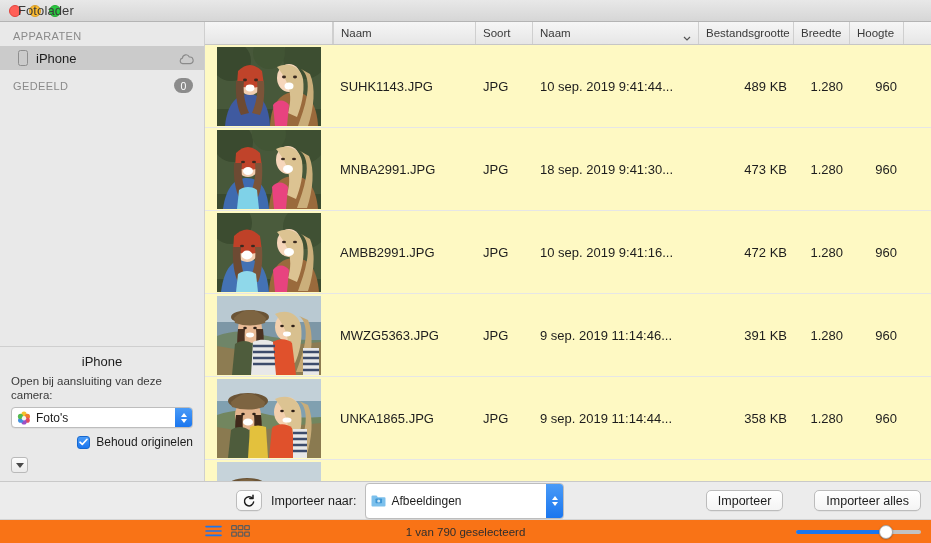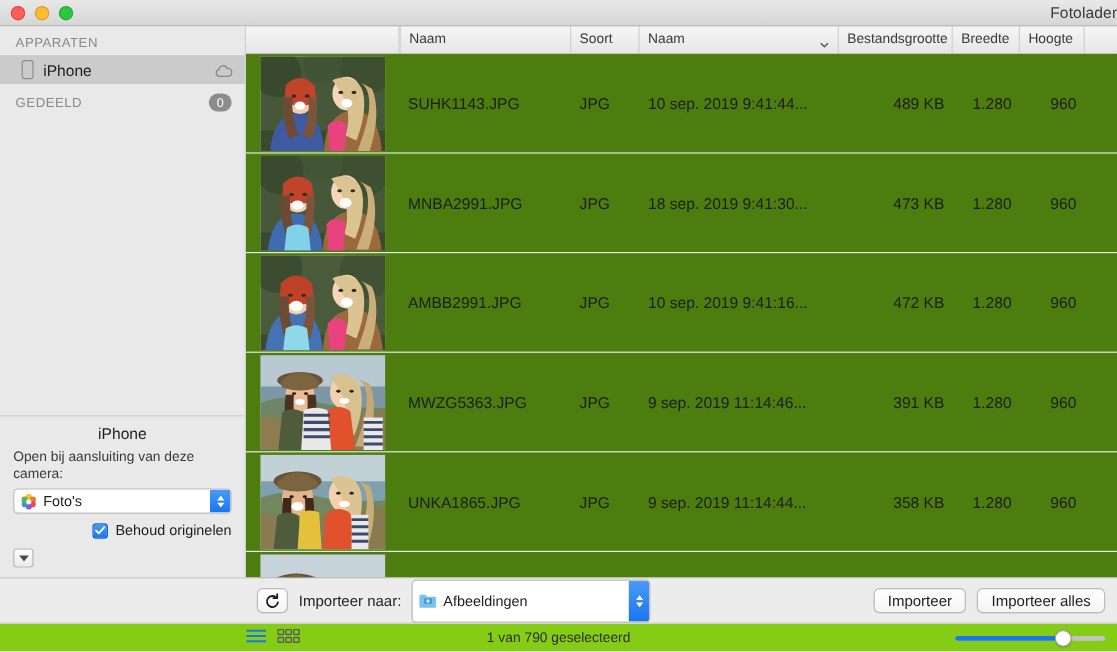--- a/index.html
+++ b/index.html
@@ -24,21 +24,21 @@
     border-bottom: 1px solid #b4b4b4;
     display: flex; align-items: center;
     position: relative;
   }
   .traffic { display: flex; gap: 8px; margin-left: 9px; align-items: center; }
   .light { width: 12px; height: 12px; border-radius: 50%; display: block; }
   .light.red { background: #ff5f57; border: 0.5px solid #e0443e; }
   .light.yellow { background: #febc2e; border: 0.5px solid #d89d28; }
   .light.green { background: #28c840; border: 0.5px solid #26ab33; }
   .win-title {
-    position: absolute; left: 18px; right: 0; text-align: right;
+    position: absolute; left: 18px; right: 0; text-align: left;
     font-size: 13px; color: #3b3b3b; font-weight: 400;
     letter-spacing: 0.1px;
     pointer-events: none;
   }
 
   
   .body-row { flex: 1 1 auto; display: flex; min-height: 0; }
 
   
   .sidebar {
@@ -139,21 +139,21 @@
   }
   .th.first { border-left: 1px solid #cfcfcf; }
   .th.sorted { justify-content: space-between; gap: 4px; }
   .sort-chev {
     width: 8px; height: 5px; flex: 0 0 8px;
   }
   .th-spacer { flex: 0 0 128px; }
 
   .rows {
     flex: 1 1 auto; overflow: hidden; position: relative;
-    background: #4d7c0f;
+    background: #fef9c3;
   }
   .row {
     height: 83px; display: flex; align-items: center;
     border-bottom: 1px solid #e6e6e6;
     font-size: 13px; color: #1d1d1d;
   }
   .cell { padding: 0 7px; overflow: hidden; white-space: nowrap; }
   .cell.num { text-align: right; }
   .thumb-cell {
     flex: 0 0 128px; height: 83px;
@@ -186,30 +186,31 @@
   }
   .ib-left-pad { width: 205px; flex: 0 0 205px; }
   .btn {
     background: linear-gradient(to bottom, #ffffff, #f4f4f4);
     border: 1px solid #bcbcbc; border-radius: 5px;
     font-size: 12.5px; color: #1d1d1d;
     height: 21px; padding: 0 11px;
     display: flex; align-items: center; justify-content: center;
     box-shadow: 0 0.5px 0.5px rgba(0,0,0,0.08);
     white-space: nowrap;
+    margin-left: 22px;
   }
   .rotate-btn { width: 26px; height: 21px; padding: 0; }
   .ib-label { font-size: 12.5px; color: #1d1d1d; white-space: nowrap; }
   .dest-popup { width: 199px; height: 36px; }
   .folder-ico { width: 15px; height: 13px; flex: 0 0 15px; }
   .ib-spacer { flex: 1 1 auto; }
 
   .status-bar {
     height: 24px; flex: 0 0 24px;
-    background: #84cc16;
+    background: #f97316;
     border-top: 1px solid #d4d4d4;
     display: flex; align-items: center; position: relative;
     padding: 0 10px 0 0;
   }
   .sbar-left-pad { width: 205px; flex: 0 0 205px; }
   .view-toggles { display: flex; align-items: center; gap: 9px; }
   .vt { display: block; }
   .status-text {
     position: absolute; left: 0; right: 0; text-align: center;
     font-size: 11.5px; color: #2e2e2e; pointer-events: none;

